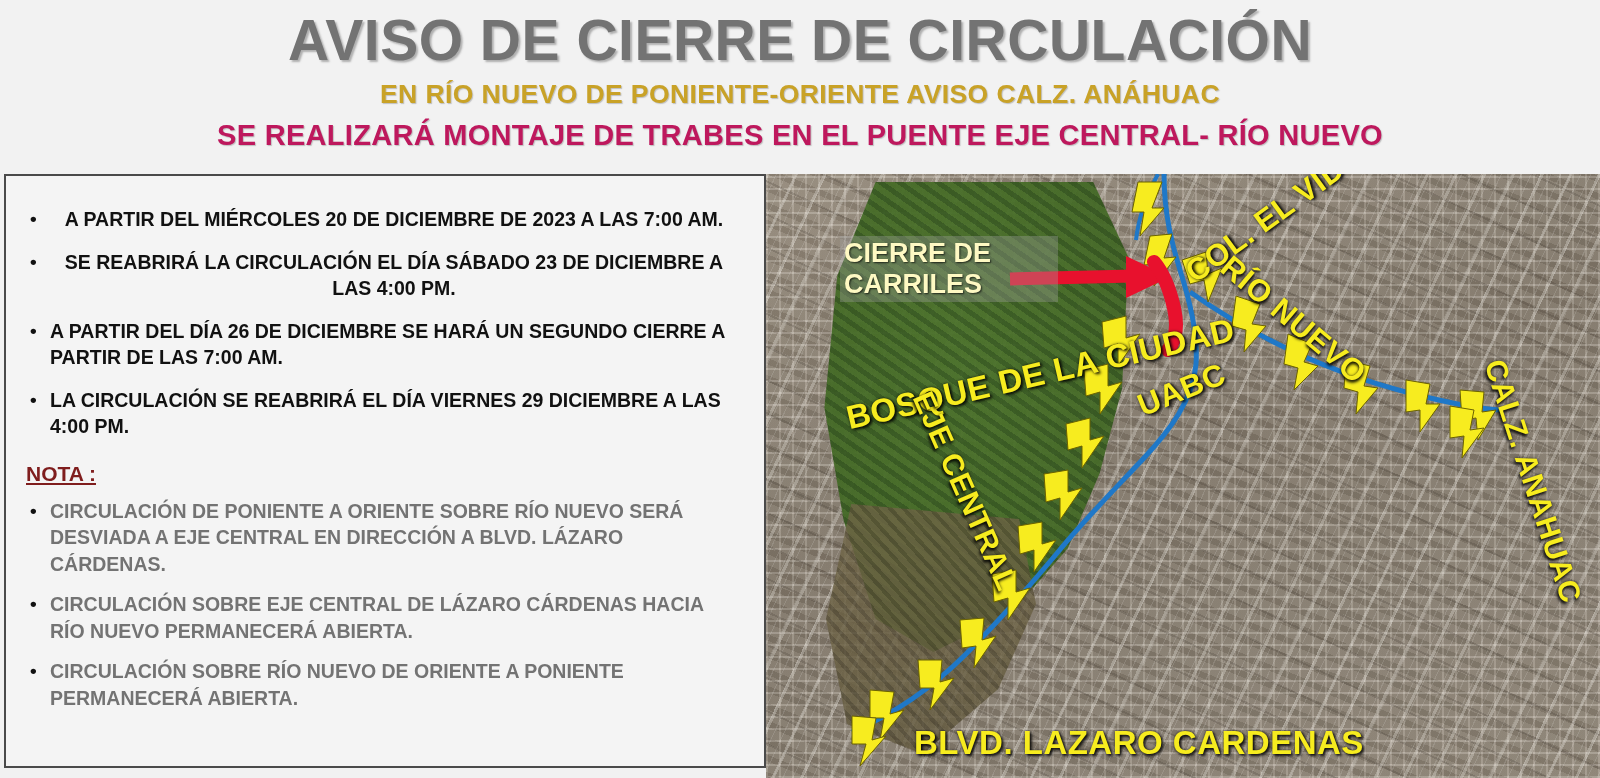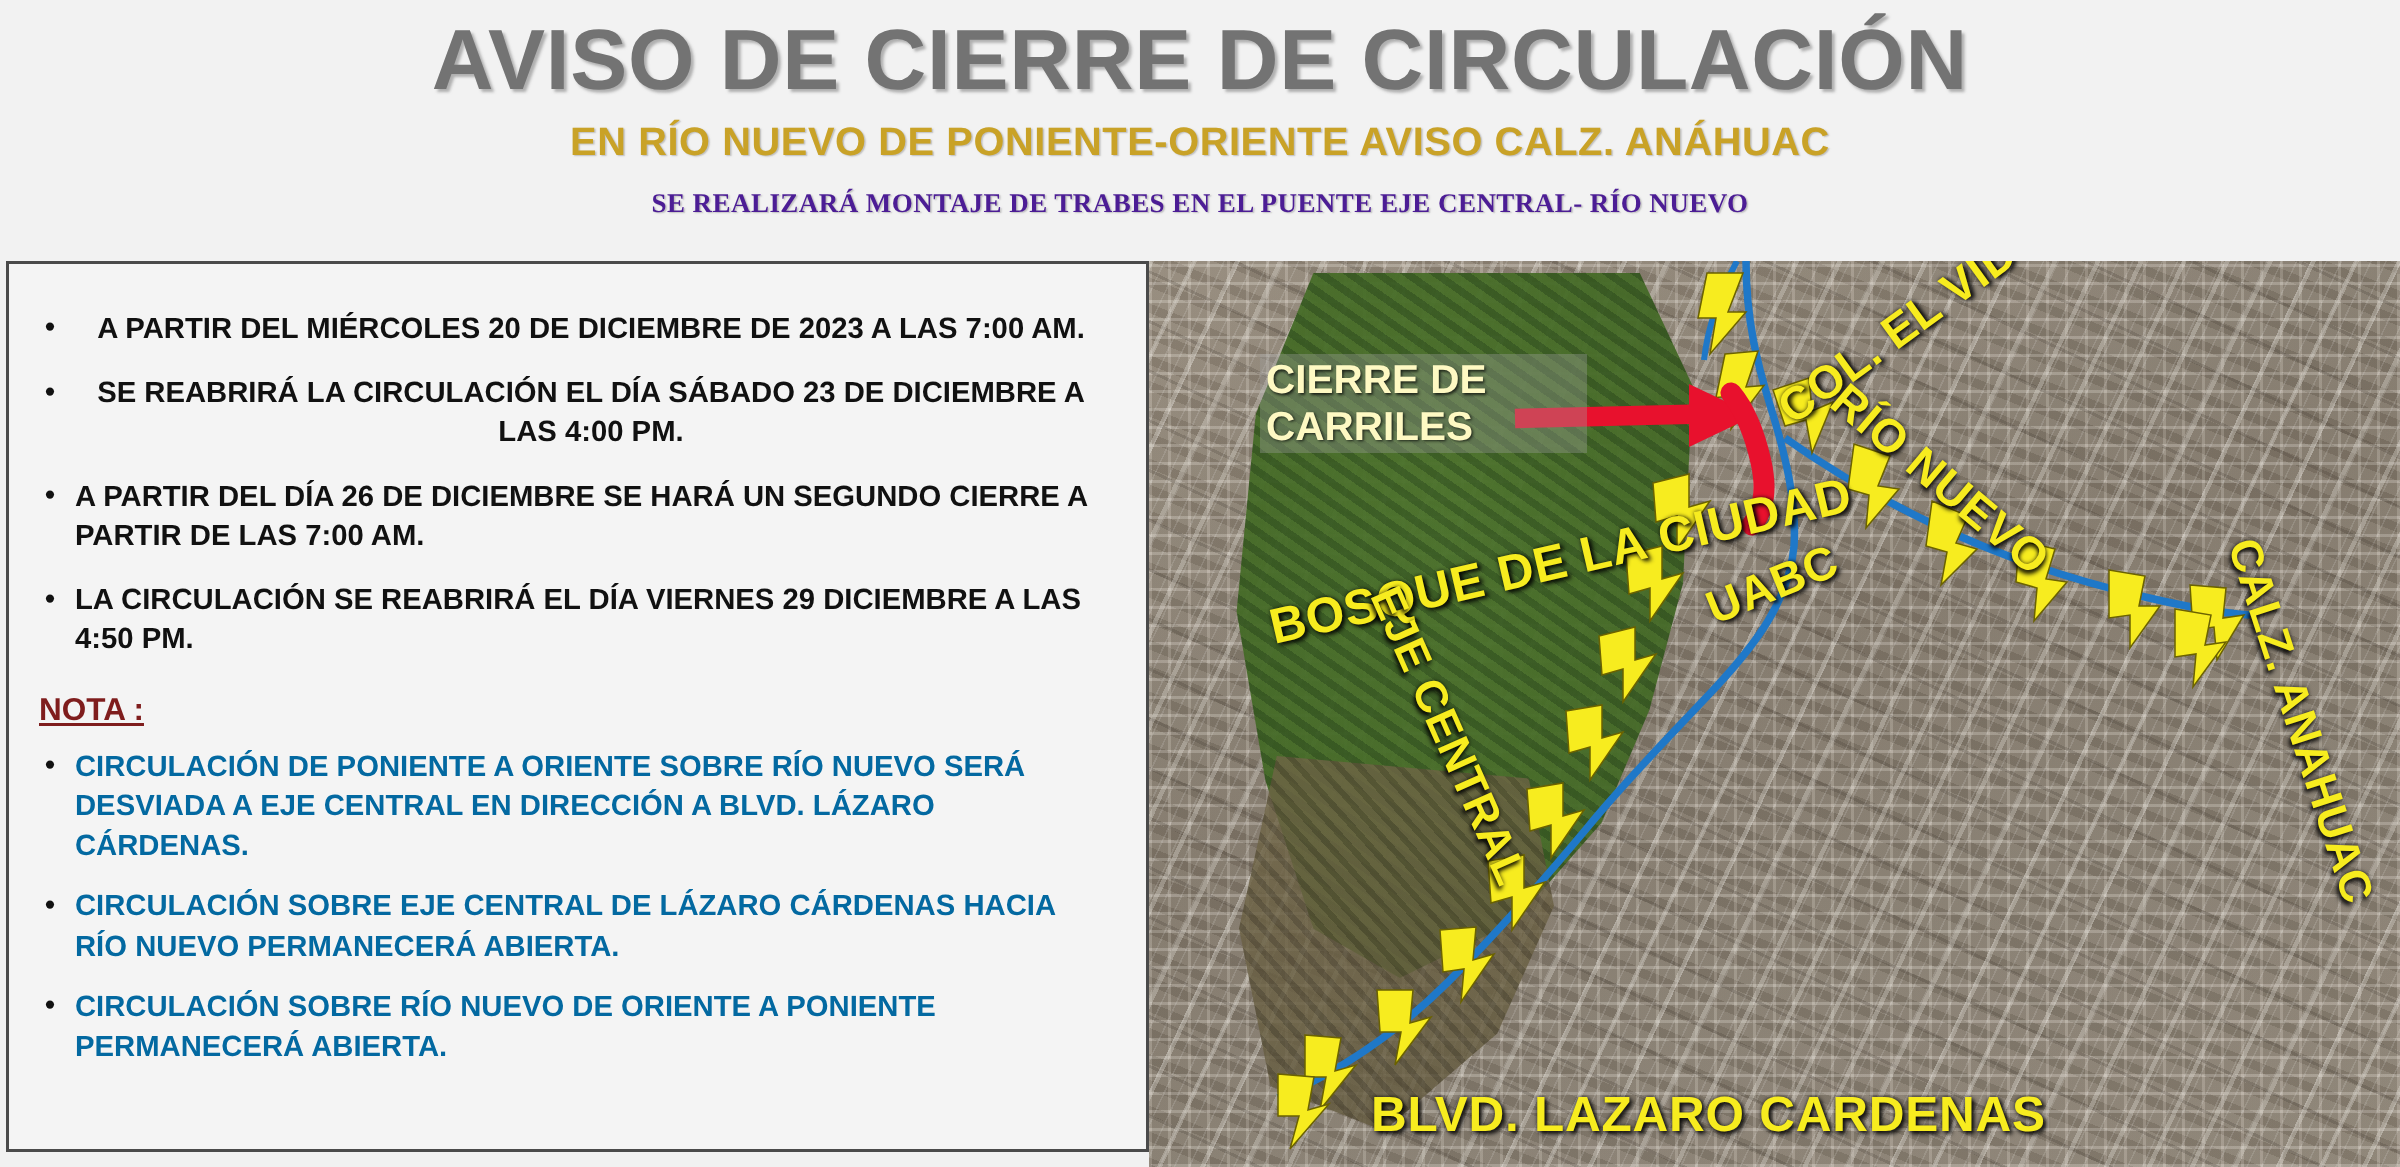--- a/index.html
+++ b/index.html
@@ -47,27 +47,26 @@
     font-size: 26.5px;
     line-height: 32px;
     font-weight: bold;
     color: #c9a227;
     letter-spacing: 0.4px;
     text-shadow: 1px 1px 1px rgba(140,140,140,0.5);
   }
   #subtitle-2 {
     margin: 0;
     padding-top: 12px;
-    font-size: 18px;
+    font-size: 29px;
     line-height: 26px;
     font-weight: bold;
-    color: #4c1d95;
+    color: #be185d;
     letter-spacing: 0.3px;
     text-shadow: 1px 1px 1px rgba(140,140,140,0.5);
-    font-family: Liberation Serif, serif;
   }
 
   
   #content {
     position: absolute;
     left: 0; top: 174px;
     width: 1600px;
     height: 496px;
   }
 
@@ -117,21 +116,21 @@
   #note-list {
     margin: 0;
     padding: 0 26px 0 44px;
     list-style: none;
   }
   #note-list li {
     position: relative;
     font-size: 19.5px;
     line-height: 26.5px;
     font-weight: bold;
-    color: #0369a1;
+    color: #737373;
     margin-bottom: 14px;
     text-align: left;
   }
   #note-list li::before {
     content: "\2022";
     position: absolute;
     left: -20px;
     top: 0;
     font-size: 19px;
     color: #111;
@@ -268,21 +267,21 @@
     <div id="subtitle-2">SE REALIZARÁ MONTAJE DE TRABES EN EL PUENTE EJE CENTRAL- RÍO NUEVO</div>
   </div>
 
   <div id="content">
 
     <div id="info-panel">
       <ul id="bullet-list">
         <li class="centered">A PARTIR DEL MIÉRCOLES 20 DE DICIEMBRE DE 2023 A LAS 7:00 AM.</li>
         <li class="centered">SE REABRIRÁ LA CIRCULACIÓN EL DÍA SÁBADO 23 DE DICIEMBRE A LAS 4:00 PM.</li>
         <li>A PARTIR DEL DÍA 26 DE DICIEMBRE SE HARÁ UN SEGUNDO CIERRE A PARTIR DE LAS 7:00 AM.</li>
-        <li>LA CIRCULACIÓN SE REABRIRÁ EL DÍA VIERNES 29 DICIEMBRE A LAS 4:50 PM.</li>
+        <li>LA CIRCULACIÓN SE REABRIRÁ EL DÍA VIERNES 29 DICIEMBRE A LAS 4:00 PM.</li>
       </ul>
       <div id="note-label">NOTA :</div>
       <ul id="note-list">
         <li>CIRCULACIÓN DE PONIENTE A ORIENTE SOBRE RÍO NUEVO SERÁ DESVIADA A EJE CENTRAL EN DIRECCIÓN A BLVD. LÁZARO CÁRDENAS.</li>
         <li>CIRCULACIÓN SOBRE EJE CENTRAL DE LÁZARO CÁRDENAS HACIA RÍO NUEVO PERMANECERÁ ABIERTA.</li>
         <li>CIRCULACIÓN SOBRE RÍO NUEVO DE ORIENTE A PONIENTE PERMANECERÁ ABIERTA.</li>
       </ul>
     </div>
 
     <div id="map-panel">

